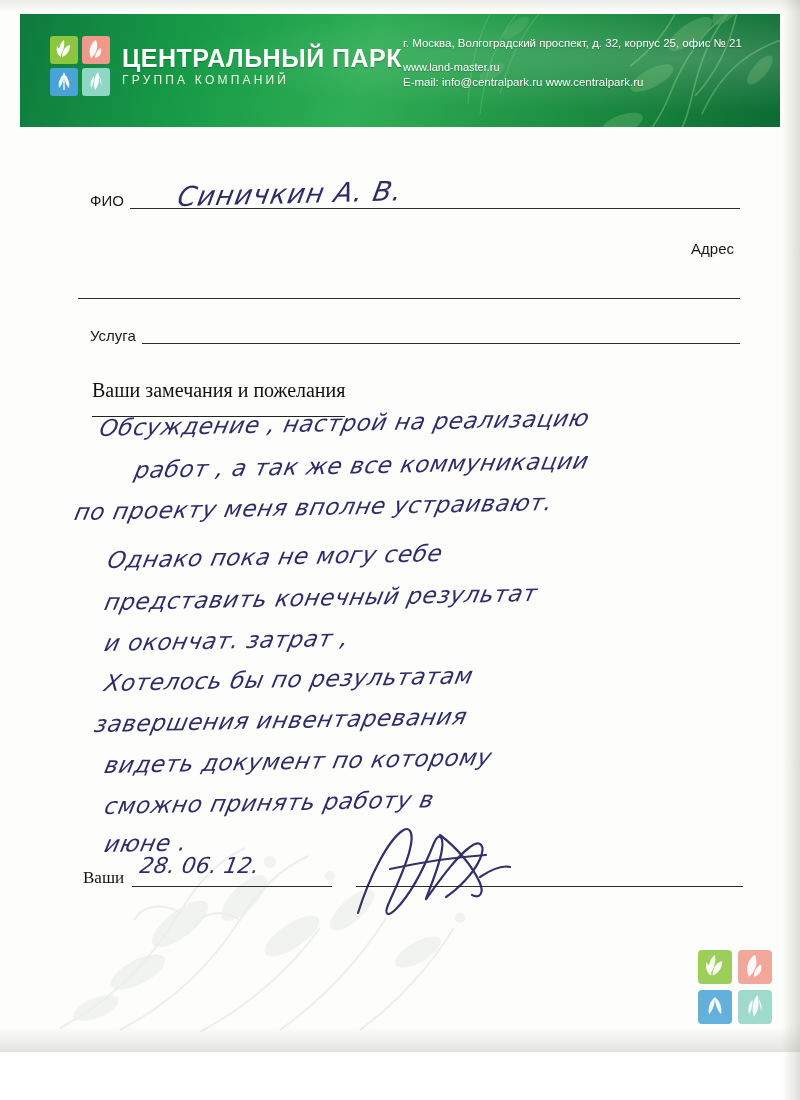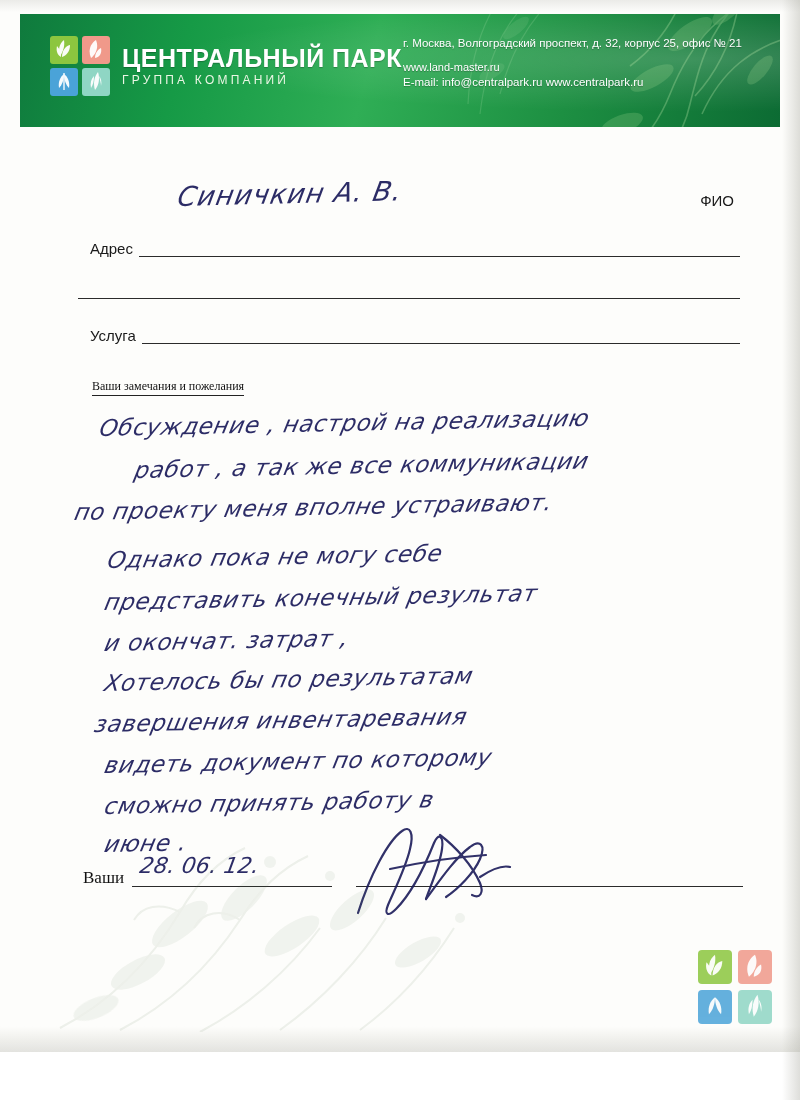--- a/index.html
+++ b/index.html
@@ -141,33 +141,33 @@
     white-space: nowrap;
     line-height: 17px;
   }
   .field-line {
     border-bottom: 1px solid #2b2b2b;
     height: 1px;
     flex: 1 1 auto;
   }
 
   
-  #row-fio     { left: 90px; top: 65px;  width: 650px; flex-direction: column; }
-  #row-address { left: 90px; top: 113px; width: 650px; }
+  #row-fio     { left: 90px; top: 65px;  width: 650px; }
+  #row-address { left: 90px; top: 113px; width: 650px; flex-direction: column; }
   #row-address2{ left: 78px; top: 170px; width: 662px; }
   #row-service { left: 90px; top: 200px; width: 650px; justify-content: center; }
 
   .notes-heading {
     position: absolute;
     left: 92px; top: 252px;
     font-family: "Liberation Serif", serif;
-    font-size: 12px;
+    font-size: 20px;
     color: #111;
     border-bottom: 1px solid #222;
-    padding-bottom: 1px;
+    padding-bottom: 14px;
   }
 
   
   .hand {
     position: absolute;
     font-family: "DejaVu Sans", sans-serif;
     color: #1b1b5a;
     font-style: italic;
     white-space: nowrap;
     transform-origin: left center;

